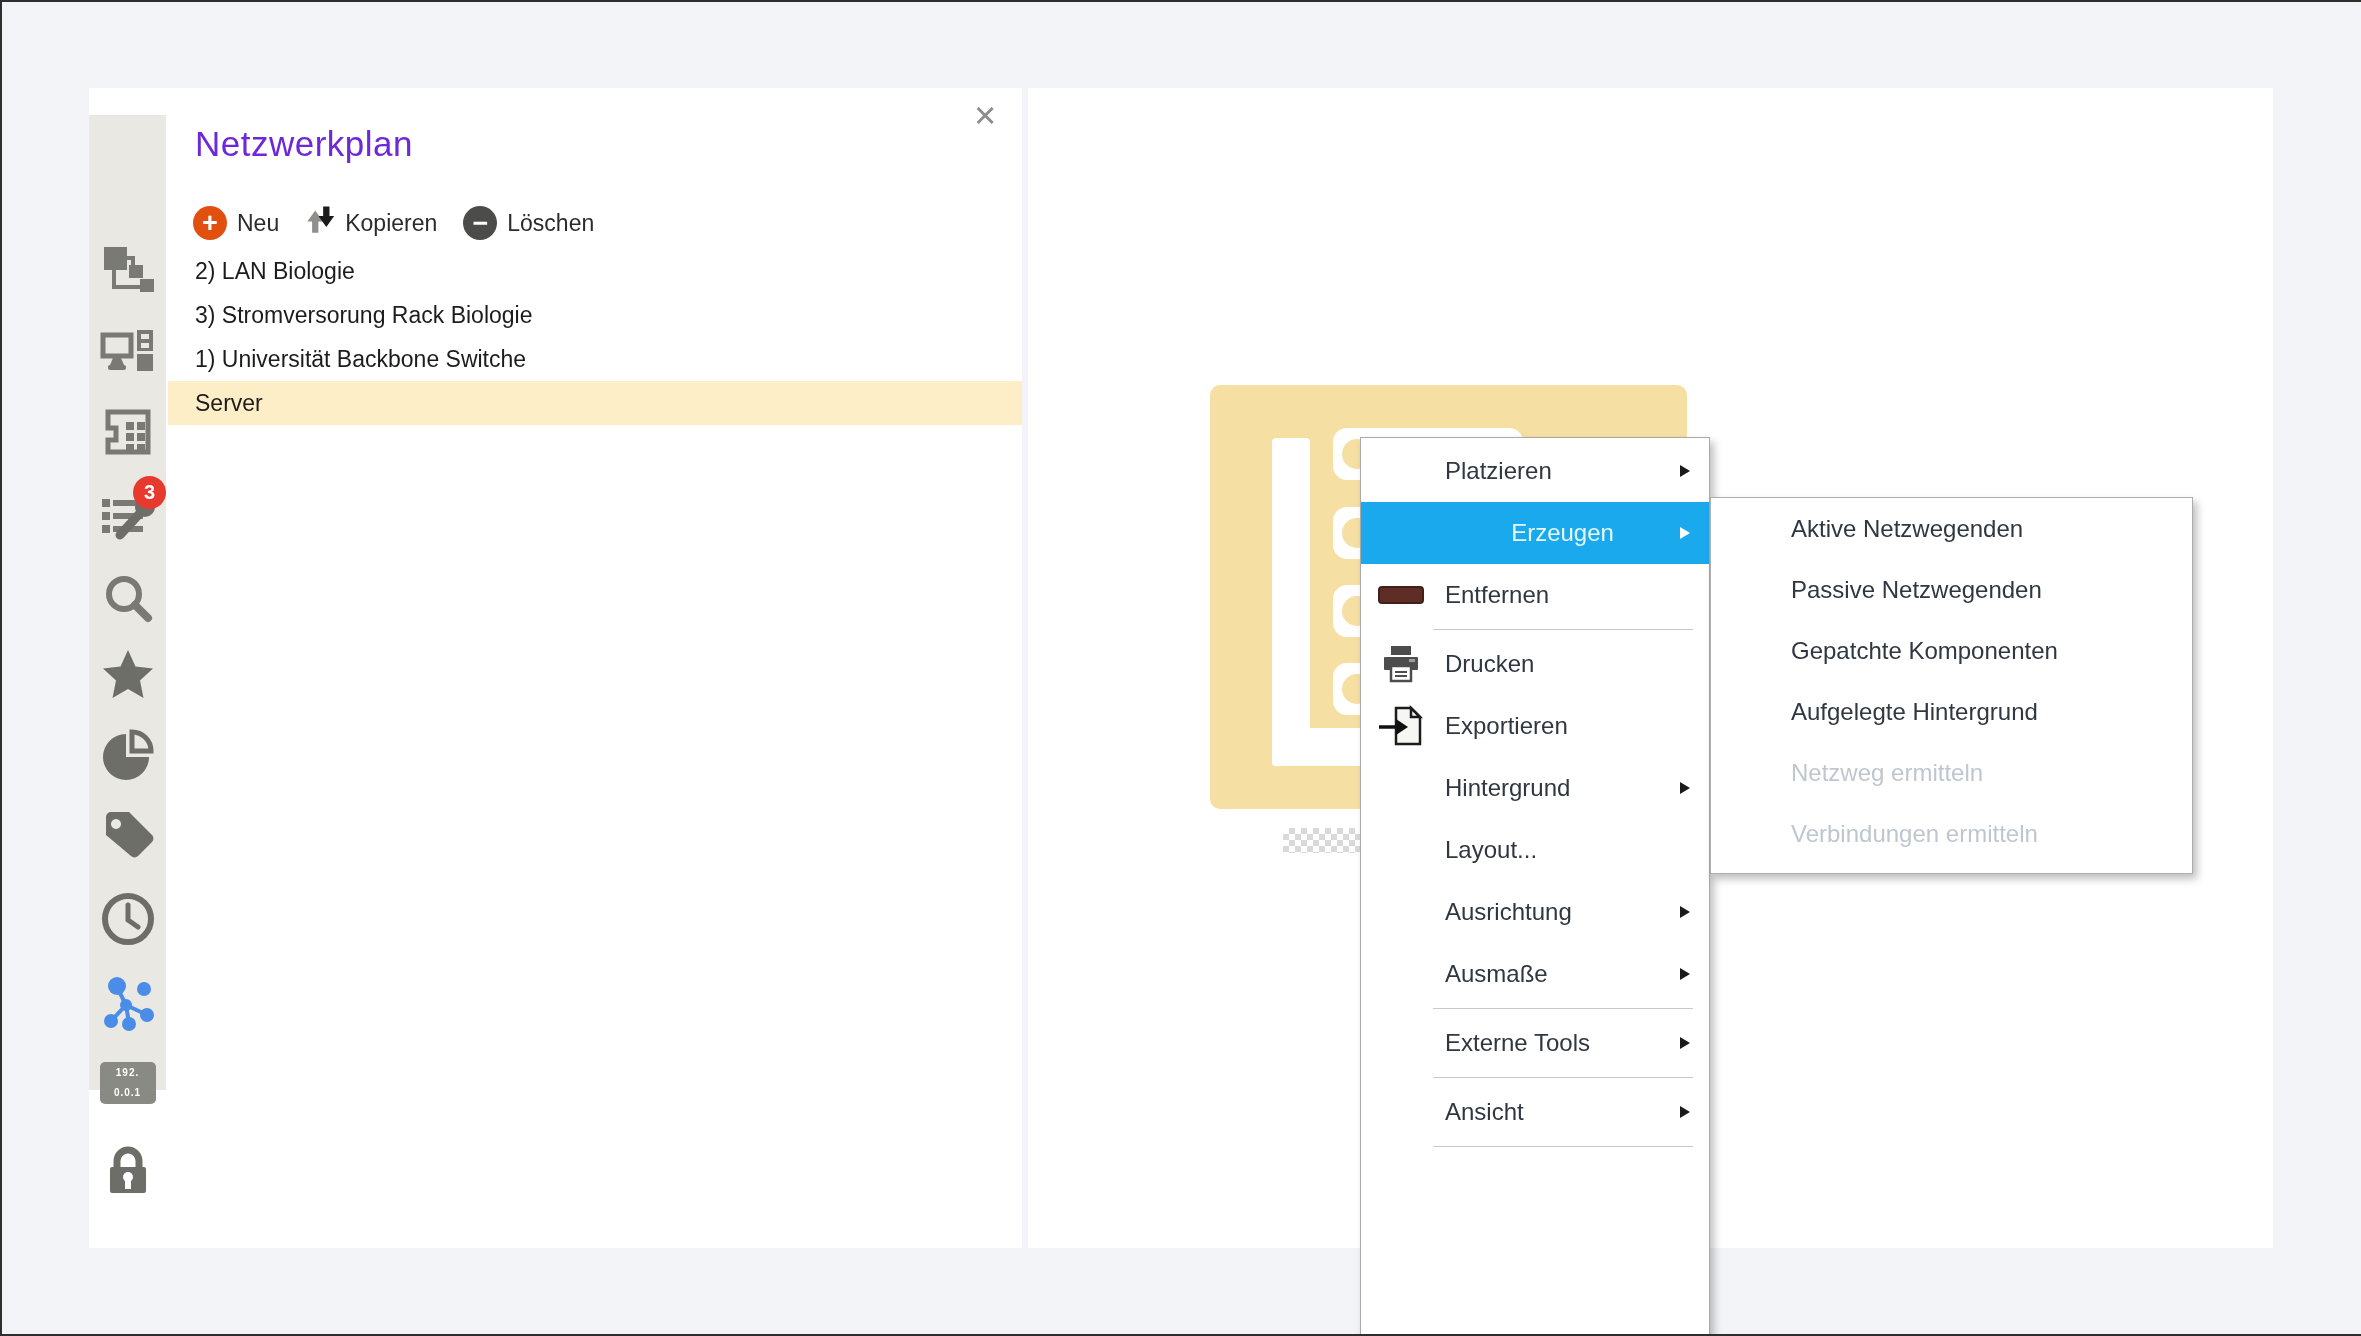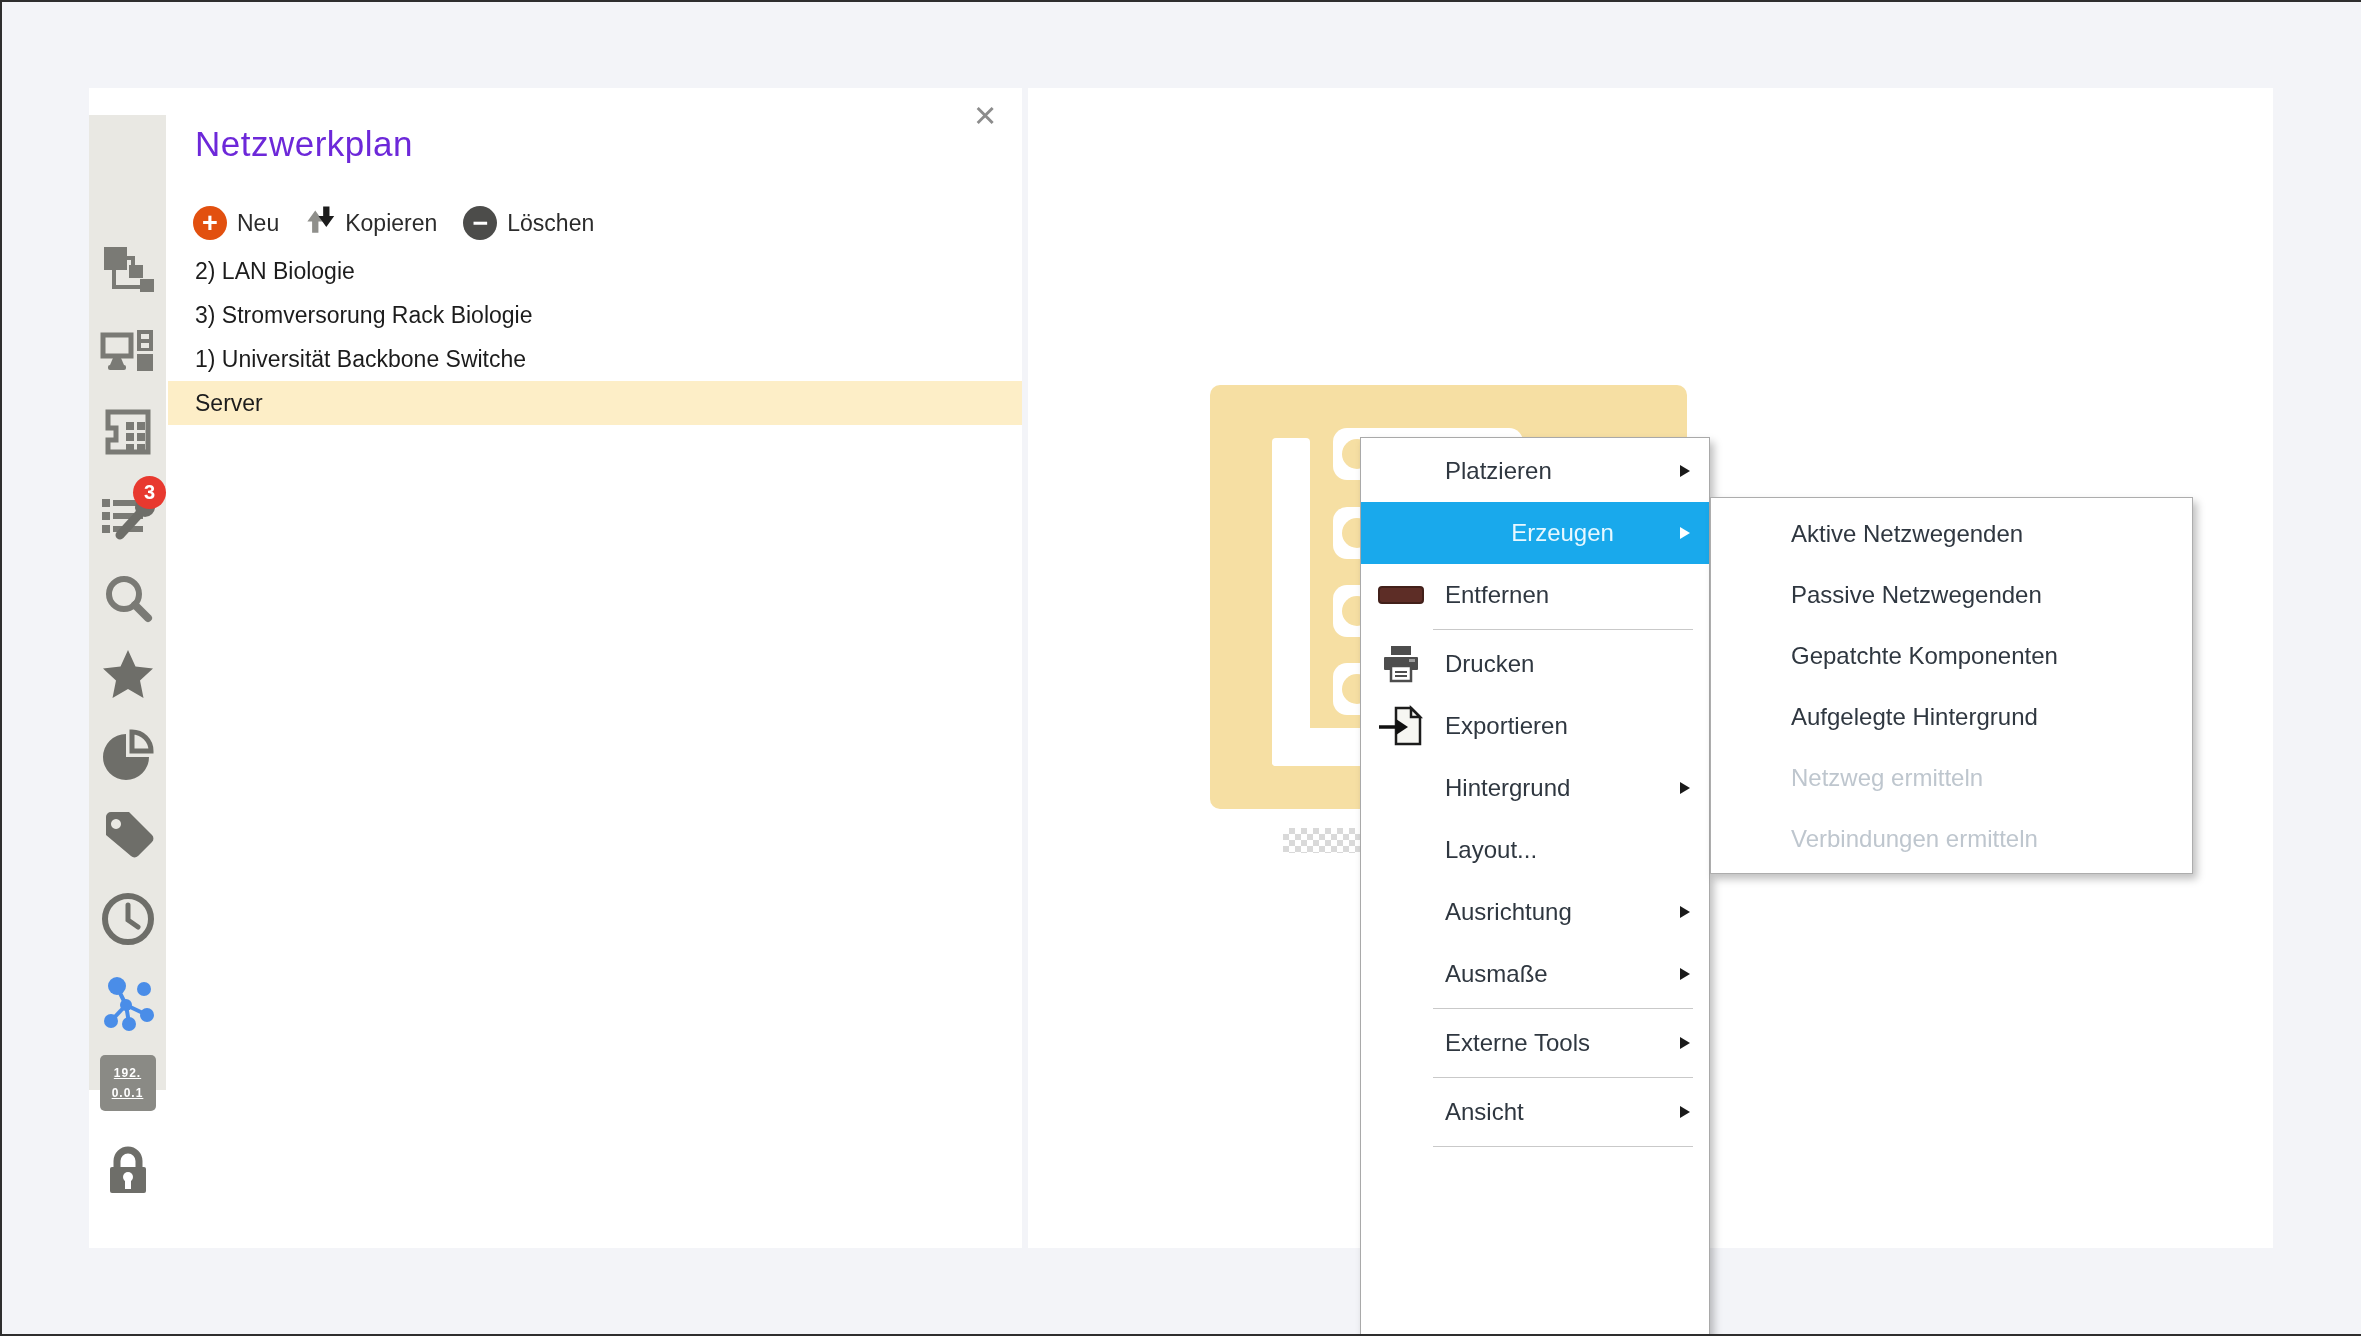--- a/index.html
+++ b/index.html
@@ -13,23 +13,23 @@
   .edge-bottom{left:0;bottom:0;width:2361px;height:2px;}
 
   
   .left-window{position:absolute;left:89px;top:88px;width:933px;height:1160px;background:#ffffff;}
   .canvas{position:absolute;left:1028px;top:88px;width:1245px;height:1160px;background:#ffffff;}
 
   
   .sidebar{position:absolute;left:0;top:27px;width:77px;height:975px;background:#e9e8e3;}
   .sb-icon{position:absolute;left:50%;transform:translateX(-50%);width:56px;height:56px;display:flex;align-items:center;justify-content:center;cursor:pointer;}
   .sb-icon svg{display:block;}
-  .ip-box{width:58px;height:56px;background:#8a8a85;border-radius:5px;color:#ffffff;
-    font-size:12px;font-weight:bold;line-height:20px;display:flex;flex-direction:column;
-    align-items:center;justify-content:center;letter-spacing:1px;text-decoration:underline;}
+  .ip-box{width:58px;height:42px;background:#8a8a85;border-radius:5px;color:#ffffff;
+    font-size:10px;font-weight:bold;line-height:20px;display:flex;flex-direction:column;
+    align-items:center;justify-content:center;letter-spacing:1px;}
   .badge{position:absolute;left:44px;top:361px;width:33px;height:33px;border-radius:50%;
     background:#e8392f;color:#fff;font-size:20px;font-weight:bold;display:flex;
     align-items:center;justify-content:center;z-index:3;}
 
   
   .panel-title{position:absolute;left:106px;top:36px;font-size:35px;font-weight:300;color:#6d28d9;letter-spacing:0.5px;}
   .close-btn{position:absolute;left:884px;top:14px;font-size:29px;color:#8c8c8c;cursor:pointer;line-height:1;}
   .toolbar{position:absolute;left:104px;top:114px;display:flex;align-items:center;gap:26px;font-size:23px;color:#2b2b2b;}
   .tb-item{display:flex;align-items:center;gap:10px;cursor:pointer;}
   .tb-circle{width:34px;height:34px;border-radius:50%;color:#fff;display:flex;align-items:center;justify-content:center;font-size:27px;font-weight:bold;line-height:1;}
@@ -56,21 +56,21 @@
   .menu-row .menu-label{flex:1;margin-left:84px;white-space:nowrap;}
   .menu-icon{position:absolute;left:12px;width:56px;display:flex;justify-content:center;align-items:center;}
   .menu-arrow{width:0;height:0;border-left:10px solid #1a1a1a;border-top:6px solid transparent;border-bottom:6px solid transparent;margin-right:19px;}
   .menu-row.highlighted{background:#19a9ec;color:#e8f8ff;text-align:center;}
   .menu-row.highlighted .menu-arrow{border-left-color:#ffffff;}
   .menu-sep{border-top:1px solid #c9c9c9;margin:3px 16px 3px 72px;}
   .remove-glyph{width:42px;height:14px;background:#5d2d26;border:2px solid #42201a;border-radius:4px;}
 
   
   .submenu{position:absolute;left:1710px;top:497px;width:483px;height:377px;box-sizing:border-box;
-    background:#fff;border:1px solid #adadad;box-shadow:4px 5px 8px rgba(0,0,0,0.25);z-index:6;padding-top:5px;}
+    background:#fff;border:1px solid #adadad;box-shadow:4px 5px 8px rgba(0,0,0,0.25);z-index:6;}
   .submenu-row{height:61px;display:flex;align-items:center;padding-left:80px;font-size:24px;color:#2f3740;cursor:pointer;white-space:nowrap;}
   .submenu-row.disabled{color:#bec6ce;cursor:default;text-align:center;}
 </style>
 </head>
 <body>
 
 <div class="edge edge-top"></div>
 <div class="edge edge-left"></div>
 <div class="edge edge-bottom"></div>
 

